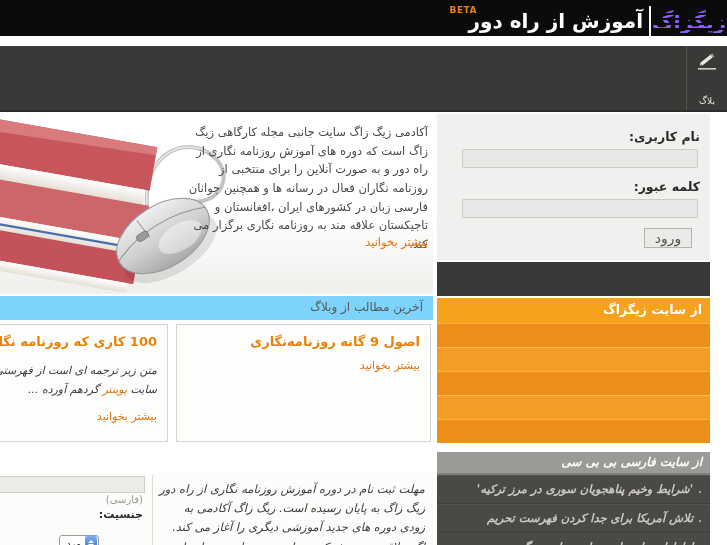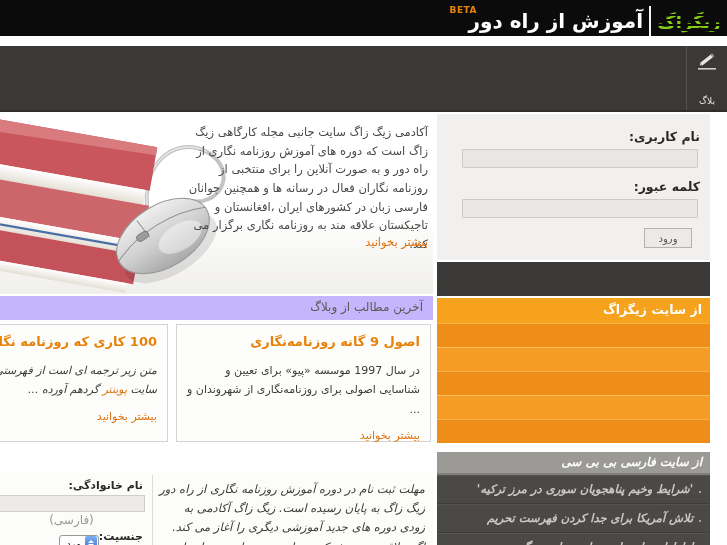--- a/index.html
+++ b/index.html
@@ -7,44 +7,44 @@
   body { font-family:"DejaVu Sans", sans-serif; }
   #canvas { position:relative; width:727px; height:545px; overflow:hidden; background:#fff; margin:0 auto; }
   .abs { position:absolute; }
 
   
   .topbar { left:0; top:0; width:727px; height:36px; background:#0b0b0b; }
   .site-title { right:84px; top:9px; color:#fff; font-size:20px; font-weight:bold; direction:rtl; letter-spacing:0; }
   .beta { right:250px; top:5px; color:#e8820a; font-size:9px; font-weight:bold; letter-spacing:.5px; }
   .top-sep { right:76px; top:6px; width:2px; height:32px; background:#f5f5f5; }
   .logo-box { right:2px; top:6px; width:72px; height:32px; display:flex; align-items:center; justify-content:center; }
-  .logo-word { position:relative; color:#84cc16; font-weight:bold; font-size:18px; direction:rtl; line-height:1; }
+  .logo-word { position:relative; color:#8b5cf6; font-weight:bold; font-size:21px; direction:rtl; line-height:1; }
   .logo-word::after { content:""; position:absolute; inset:-2px 0; background:repeating-linear-gradient(to bottom, rgba(11,11,11,0) 0 3px, #0b0b0b 3px 5px); }
 
   
   .graybar { left:0; top:46px; width:727px; height:66px; background:#3b3937; border-bottom:2px solid #2e2d2b; }
   .blog-btn { position:absolute; right:0; top:0; width:41px; height:100%; border-left:1px solid #57554f; display:flex; flex-direction:column; align-items:center; justify-content:center; gap:19px; cursor:pointer; }
   .blog-btn .lbl { color:#e8e7e3; font-size:9px; direction:rtl; }
 
   
   .main-left { left:0; top:114px; width:433px; height:180px; background:linear-gradient(#ffffff 55%, #f0efec); overflow:hidden; }
   .intro-text { position:absolute; right:5px; top:9px; width:240px; direction:rtl; text-align:right; font-size:11.5px; color:#4a4946; line-height:1.62; }
   .link-orange { color:#e0720c; text-decoration:none; cursor:pointer; }
   .intro-more { position:absolute; right:5px; top:121px; direction:rtl; font-size:11.5px; }
 
   
   .login-panel { left:437px; top:114px; width:273px; height:146px; background:#f1f0ee; direction:rtl; }
   .login-label { text-align:right; padding:0 10px; font-size:12.5px; font-weight:bold; color:#2b2a28; }
   .login-input { display:block; width:236px; height:19px; margin:5px 12px 0 auto; background:#e8e7e5; border:1px solid #cbcac7; border-radius:1px; font-size:12px; padding:0 4px; color:#333; }
-  .login-btn { display:block; margin:10px 18px 0 auto; width:48px; height:20px; background:#eceae8; border:1px solid #b3b2af; font-size:10px; color:#55544f; cursor:pointer; font-family:"DejaVu Sans", sans-serif; }
+  .login-btn { display:block; margin:10px 18px 0 auto; width:48px; height:20px; background:#eceae8; border:1px solid #b3b2af; font-size:14px; color:#55544f; cursor:pointer; font-family:"DejaVu Sans", sans-serif; }
 
   .dark-box { left:437px; top:262px; width:273px; height:34px; background:#3b3937; }
 
   
-  .sec-head { background:#c4b5fd; color:#5a5955; font-size:12px; direction:rtl; text-align:right; padding:4px 10px 0 0; }
+  .sec-head { background:#7dd3fc; color:#5a5955; font-size:12px; direction:rtl; text-align:right; padding:4px 10px 0 0; }
   .blog-head { left:0; top:296px; width:433px; height:24px; }
 
   
   .card { position:absolute; top:324px; height:118px; width:255px; background:#fdfdfc; border:1px solid #d4d3d0; direction:rtl; padding:9px 10px; }
   .card-r { left:176px; }
   .card-l { left:-87px; }
   .card-title { color:#e8820a; font-size:13px; font-weight:bold; text-align:right; }
   .card-body { margin-top:12px; font-size:11px; color:#3c3b39; line-height:1.75; text-align:right; }
   .card-body.it { font-style:italic; }
   .card-more { margin-top:10px; font-size:11px; text-align:right; }
@@ -57,21 +57,21 @@
   .zig-row.l { background:#f49c23; border-top:1px solid #f9bc5e; }
 
   
   .reg-head { left:0; top:450px; width:433px; height:23px; }
   .reg-body { left:0; top:473px; width:433px; height:72px; background:#fcfcfb; }
   .reg-text { position:absolute; right:8px; top:7px; width:268px; direction:rtl; text-align:right; font-size:11.5px; font-style:italic; color:#3c3b39; line-height:1.67; }
   .reg-sep { position:absolute; left:152px; top:2px; width:1px; height:70px; background:#dddcd9; }
   .reg-form { position:absolute; left:0; top:0; width:150px; height:72px; direction:rtl; }
   .reg-label { text-align:right; padding:6px 7px 0 0; font-size:11px; font-weight:bold; color:#2b2a28; }
   .reg-input { display:block; margin:3px 5px 0 0; margin-left:-20px; width:165px; height:17px; background:#ecebe8; border:1px solid #cfcecb; font-size:11px; padding:0 4px; }
-  .reg-hint { text-align:center; padding:1px 7px 0 0; font-size:12px; color:#9a9995; }
+  .reg-hint { text-align:right; padding:1px 7px 0 0; font-size:10px; color:#9a9995; }
   .gender-select { position:absolute; right:51px; top:62px; width:40px; height:16px; background:#fff; border:1px solid #9a9995; border-radius:3px; display:flex; flex-direction:row-reverse; align-items:center; cursor:pointer; }
   .gender-select .txt { flex:1; font-size:9.5px; color:#222; text-align:right; padding-right:3px; direction:rtl; }
   .stepper { width:12px; height:14px; margin:0 1px; background:linear-gradient(#7eaef0,#3875d7); border-radius:2px; display:flex; flex-direction:column; align-items:center; justify-content:center; gap:1px; }
   .stepper i { width:0; height:0; border-left:3px solid transparent; border-right:3px solid transparent; }
   .stepper .up { border-bottom:3px solid #fff; }
   .stepper .dn { border-top:3px solid #fff; }
 
   
   .bbc-panel { left:437px; top:452px; width:273px; height:93px; }
   .bbc-head { height:23px; background:#9b9a96; border-bottom:2px solid #807f7b; color:#fdfdfc; font-weight:bold; font-style:italic; font-size:12px; direction:rtl; text-align:right; padding:3px 8px 0 0; }
@@ -159,21 +159,20 @@
     <input class="login-input" type="password" value="" style="">
     <button class="login-btn">ورود</button>
   </div>
 
   <div class="abs dark-box"></div>
 
   <div class="abs sec-head blog-head">آخرین مطالب از وبلاگ</div>
 
   <div class="card card-r">
     <div class="card-title">اصول 9 گانه روزنامه‌نگاری</div>
-    <div class="card-body">در سال 1997 موسسه «پیو» برای تعیین و شناسایی اصولی برای روزنامه‌نگاری از شهروندان و ...</div>
     <div class="card-more"><a class="link-orange">بیشتر بخوانید</a></div>
   </div>
 
   <div class="card card-l">
     <div class="card-title">100 کاری که روزنامه نگاران با</div>
     <div class="card-body it">
       <span>متن زیر ترجمه ای است از فهرستی که ج</span><br>
       <span>سایت </span><a class="link-orange">پوینتر</a><span> گردهم آورده ...</span>
     </div>
     <div class="card-more"><a class="link-orange">بیشتر بخوانید</a></div>
@@ -188,21 +187,20 @@
     <div class="zig-row d"></div>
   </div>
 
 
   <div class="abs reg-body">
     <div class="reg-text">
       <span>مهلت ثبت نام در دوره آموزش روزنامه نگاری از راه دور زیگ زاگ به پایان رسیده است. زیگ زاگ آکادمی به زودی دوره های جدید آموزشی دیگری را آغاز می کند. اگر علاقه مند به شرکت در این دوره ها هستید از طریق پر کردن </span>
     </div>
     <div class="reg-sep"></div>
     <div class="reg-form">
-      <div class="reg-label">نام خانوادگی:</div>
       <input class="reg-input" type="text" value="" style="">
       <div class="reg-hint">(فارسی)</div>
       <div class="reg-label" style="padding-top:3px;padding-left:18px;">جنسیت:</div>
       <div class="gender-select">
         <span class="txt">مرد</span>
         <span class="stepper">
             <i class="up"></i>
             <i class="dn"></i>
           </span>
       </div>

